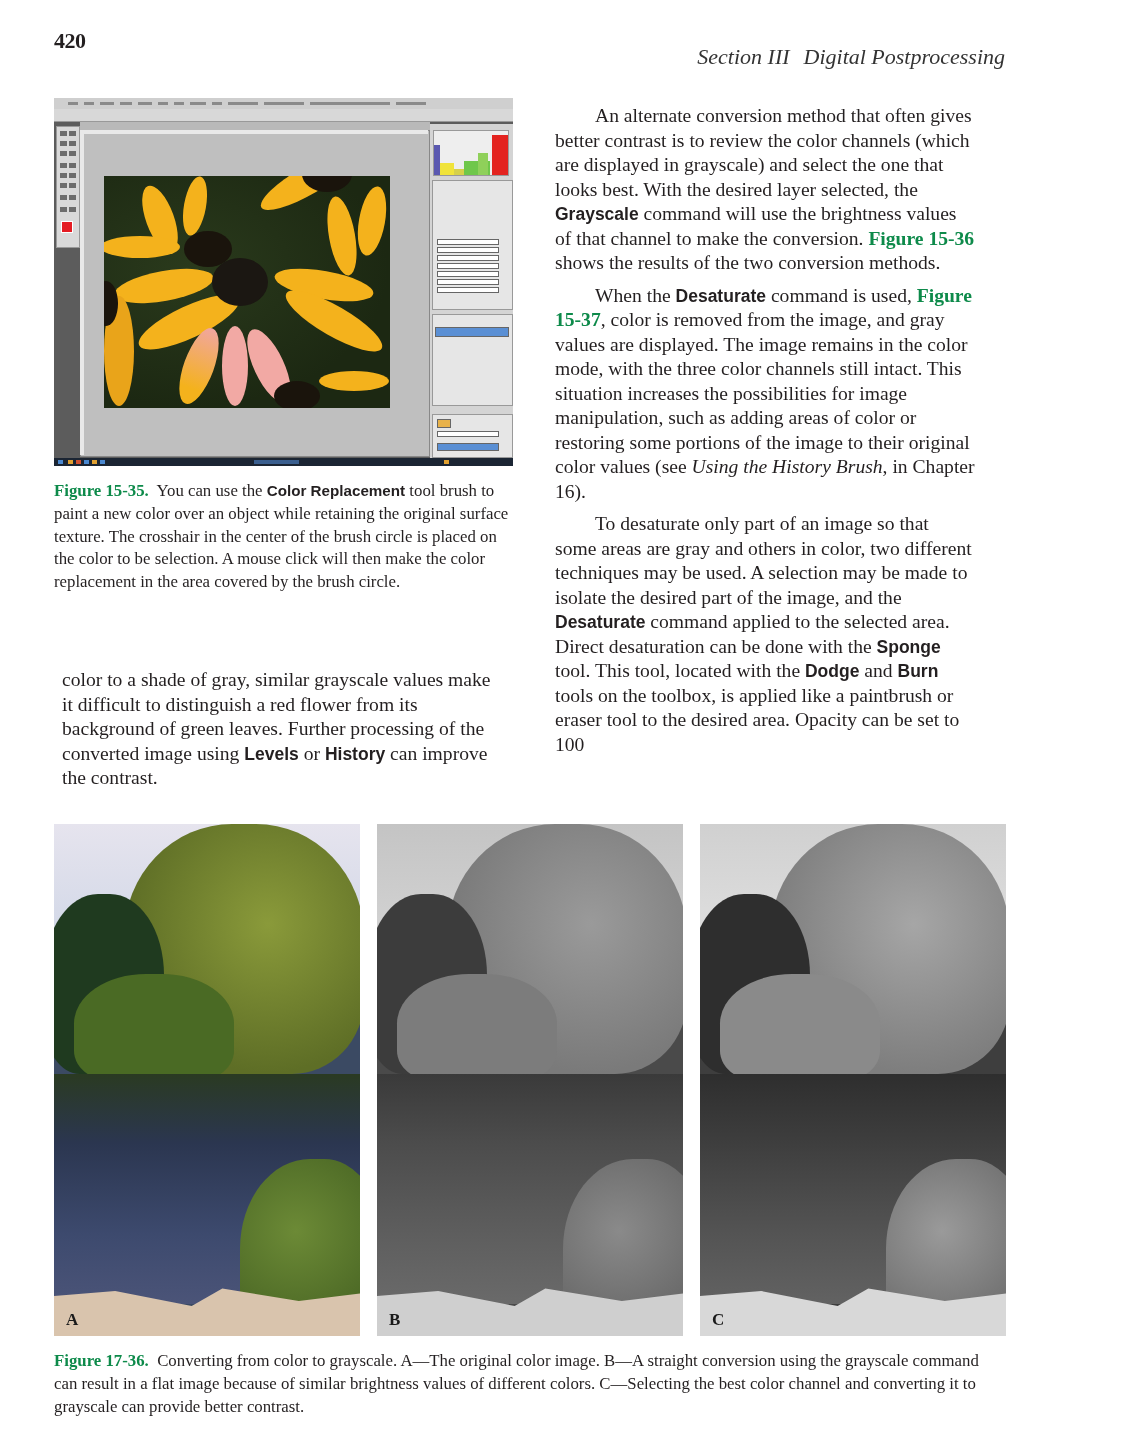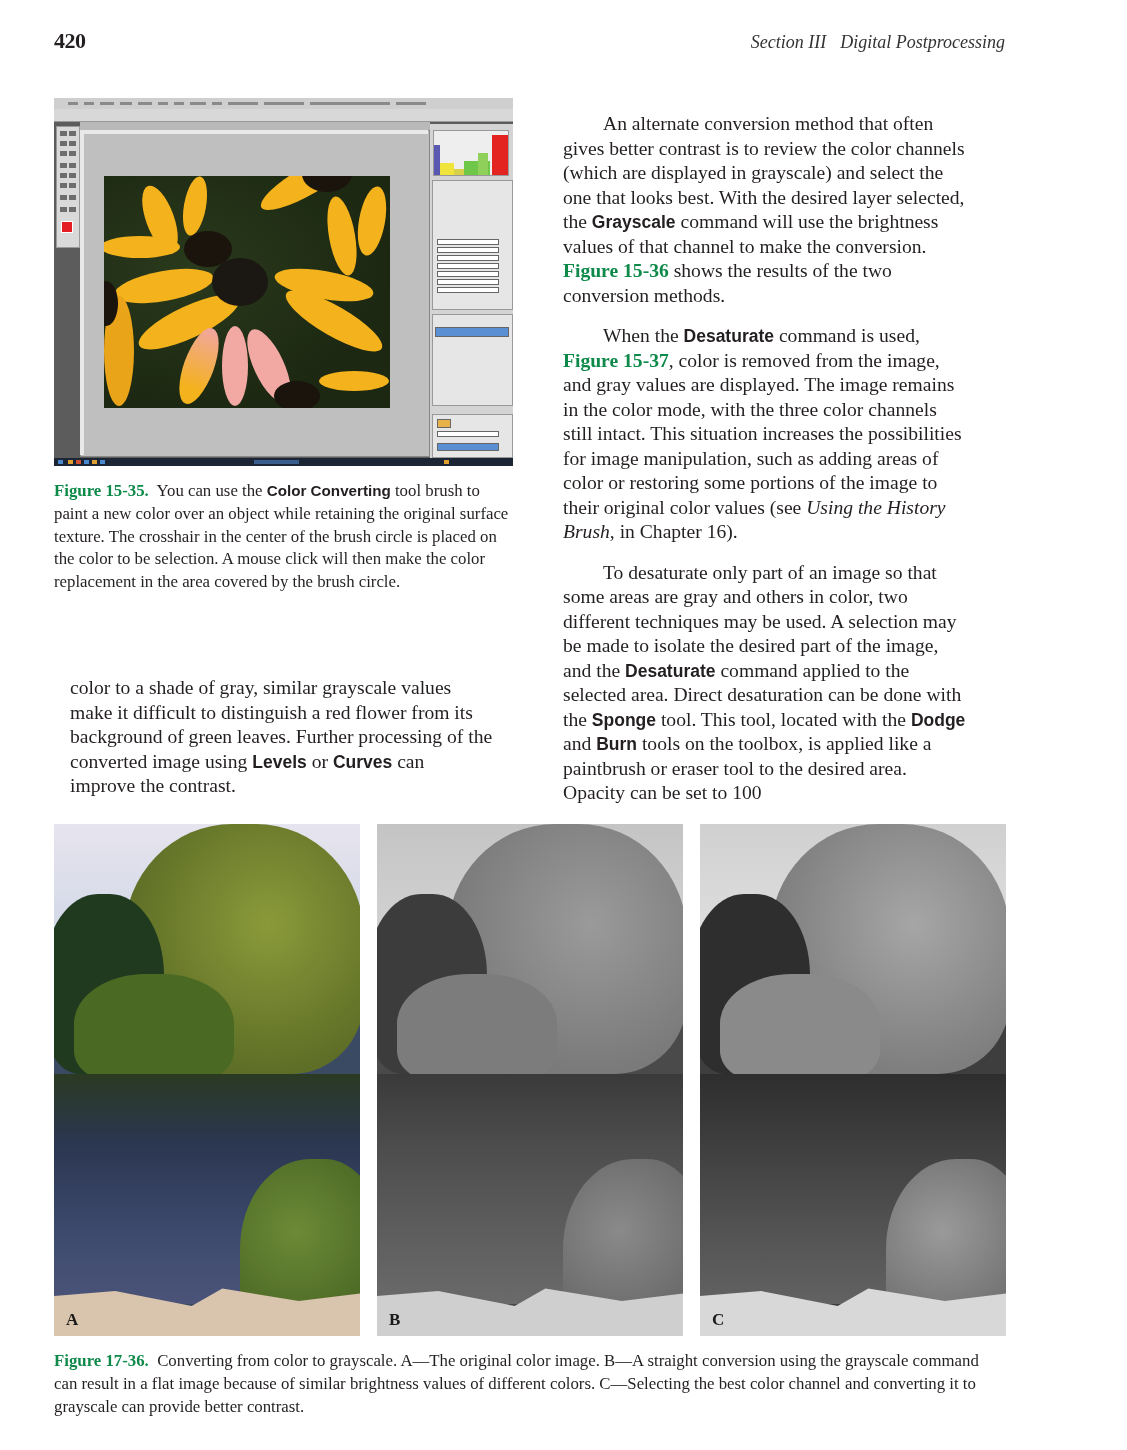--- a/index.html
+++ b/index.html
@@ -2,26 +2,26 @@
 <html><head>
 <meta charset="utf-8">
 <style>
   html, body { margin: 0; padding: 0; background: #ffffff; }
   body { width: 1127px; height: 1450px; position: relative; overflow: hidden;
          font-family: "Liberation Serif", "DejaVu Serif", serif; color: #231f20; }
   .abs { position: absolute; }
 
   
   .page-number { left: 54px; top: 28px; font-size: 22px; font-weight: bold; letter-spacing: -0.5px; }
-  .running-head { right: 122px; top: 32px; font-size: 18px; font-style: italic; color: #333; }
+  .running-head { right: 122px; top: 44px; font-size: 22px; font-style: italic; color: #333; }
   .running-head .sep { display: inline-block; width: 14px; }
 
   
   .body-text { font-size: 19.6px; line-height: 24.5px; }
-  .body-text p { margin: 16px; }
+  .body-text p { margin: 8px; }
   .indent { text-indent: 40px; }
   .ui-term { font-family: "Liberation Sans", "DejaVu Sans", sans-serif; font-weight: bold; font-size: 17.5px; }
   .fig-ref { color: #0d8a4a; font-weight: bold; }
   .caption { font-size: 16.8px; line-height: 22.8px; color: #231f20; }
   .caption .fig-label { color: #0d8a4a; font-weight: bold; }
   .caption .ui-term { font-size: 15.2px; }
 
   
   .ps-shot { left: 54px; top: 98px; width: 459px; height: 368px; background: #5c5c5c; overflow: hidden; }
   .ps-menubar { position: absolute; left: 0; top: 0; width: 100%; height: 11px; background: #cfcfcf;
@@ -161,25 +161,25 @@
     <div class="btn" style="left:30px;background:#4a88d0"></div>
     <div class="btn" style="left:38px;background:#e0a030"></div>
     <div class="btn" style="left:46px;background:#4a88d0"></div>
     <div class="btn" style="left:200px;width:45px;background:#3a5f8f"></div>
     <div class="btn" style="left:390px;background:#e0a030"></div>
   </div>
 </div>
 
 <div class="abs caption" style="left:54px;top:480px;width:462px;">
   <span class="fig-label">Figure 15-35.</span>&nbsp;
-  <span>You can use the </span><span class="ui-term">Color Converting</span><span> tool brush to paint a new color over an object while retaining the original surface texture. The crosshair in the center of the brush circle is placed on the color to be selection. A mouse click will then make the color replacement in the area covered by the brush circle.</span>
+  <span>You can use the </span><span class="ui-term">Color Replacement</span><span> tool brush to paint a new color over an object while retaining the original surface texture. The crosshair in the center of the brush circle is placed on the color to be selection. A mouse click will then make the color replacement in the area covered by the brush circle.</span>
 </div>
 
 <div class="abs body-text" style="left:54px;top:660px;width:455px;">
-  <p><span>color to a shade of gray, similar grayscale values make it difficult to distinguish a red flower from its background of green leaves. Further processing of the converted image using </span><span class="ui-term">Levels</span><span> or </span><span class="ui-term">Curves</span><span> can improve the contrast.</span></p>
+  <p><span>color to a shade of gray, similar grayscale values make it difficult to distinguish a red flower from its background of green leaves. Further processing of the converted image using </span><span class="ui-term">Levels</span><span> or </span><span class="ui-term">History</span><span> can improve the contrast.</span></p>
 </div>
 
 <div class="abs body-text" style="left:547px;top:96px;width:436px;">
   <p class="indent"><span>An alternate conversion method that often gives better contrast is to review the color channels (which are displayed in grayscale) and select the one that looks best. With the desired layer selected, the </span><span class="ui-term">Grayscale</span><span> command will use the brightness values of that channel to make the conversion. </span><span class="fig-ref">Figure 15-36</span><span> shows the results of the two conversion methods.</span></p>
   <p class="indent"><span>When the </span><span class="ui-term">Desaturate</span><span> command is used, </span><span class="fig-ref">Figure 15-37</span><span>, color is removed from the image, and gray values are displayed. The image remains in the color mode, with the three color channels still intact. This situation increases the possibilities for image manipulation, such as adding areas of color or restoring some portions of the image to their original color values (see </span><em>Using the History Brush</em><span>, in Chapter 16).</span></p>
   <p class="indent"><span>To desaturate only part of an image so that some areas are gray and others in color, two different techniques may be used. A selection may be made to isolate the desired part of the image, and the </span><span class="ui-term">Desaturate</span><span> command applied to the selected area. Direct desaturation can be done with the </span><span class="ui-term">Sponge</span><span> tool. This tool, located with the </span><span class="ui-term">Dodge</span><span> and </span><span class="ui-term">Burn</span><span> tools on the toolbox, is applied like a paintbrush or eraser tool to the desired area. Opacity can be set to 100</span></p>
 </div>
 
 <div class="abs photo" style="left:54px;background:#3b4a63">
   <div class="sky" style="background:linear-gradient(#e6e4ee,#c8d2e4)"></div>

